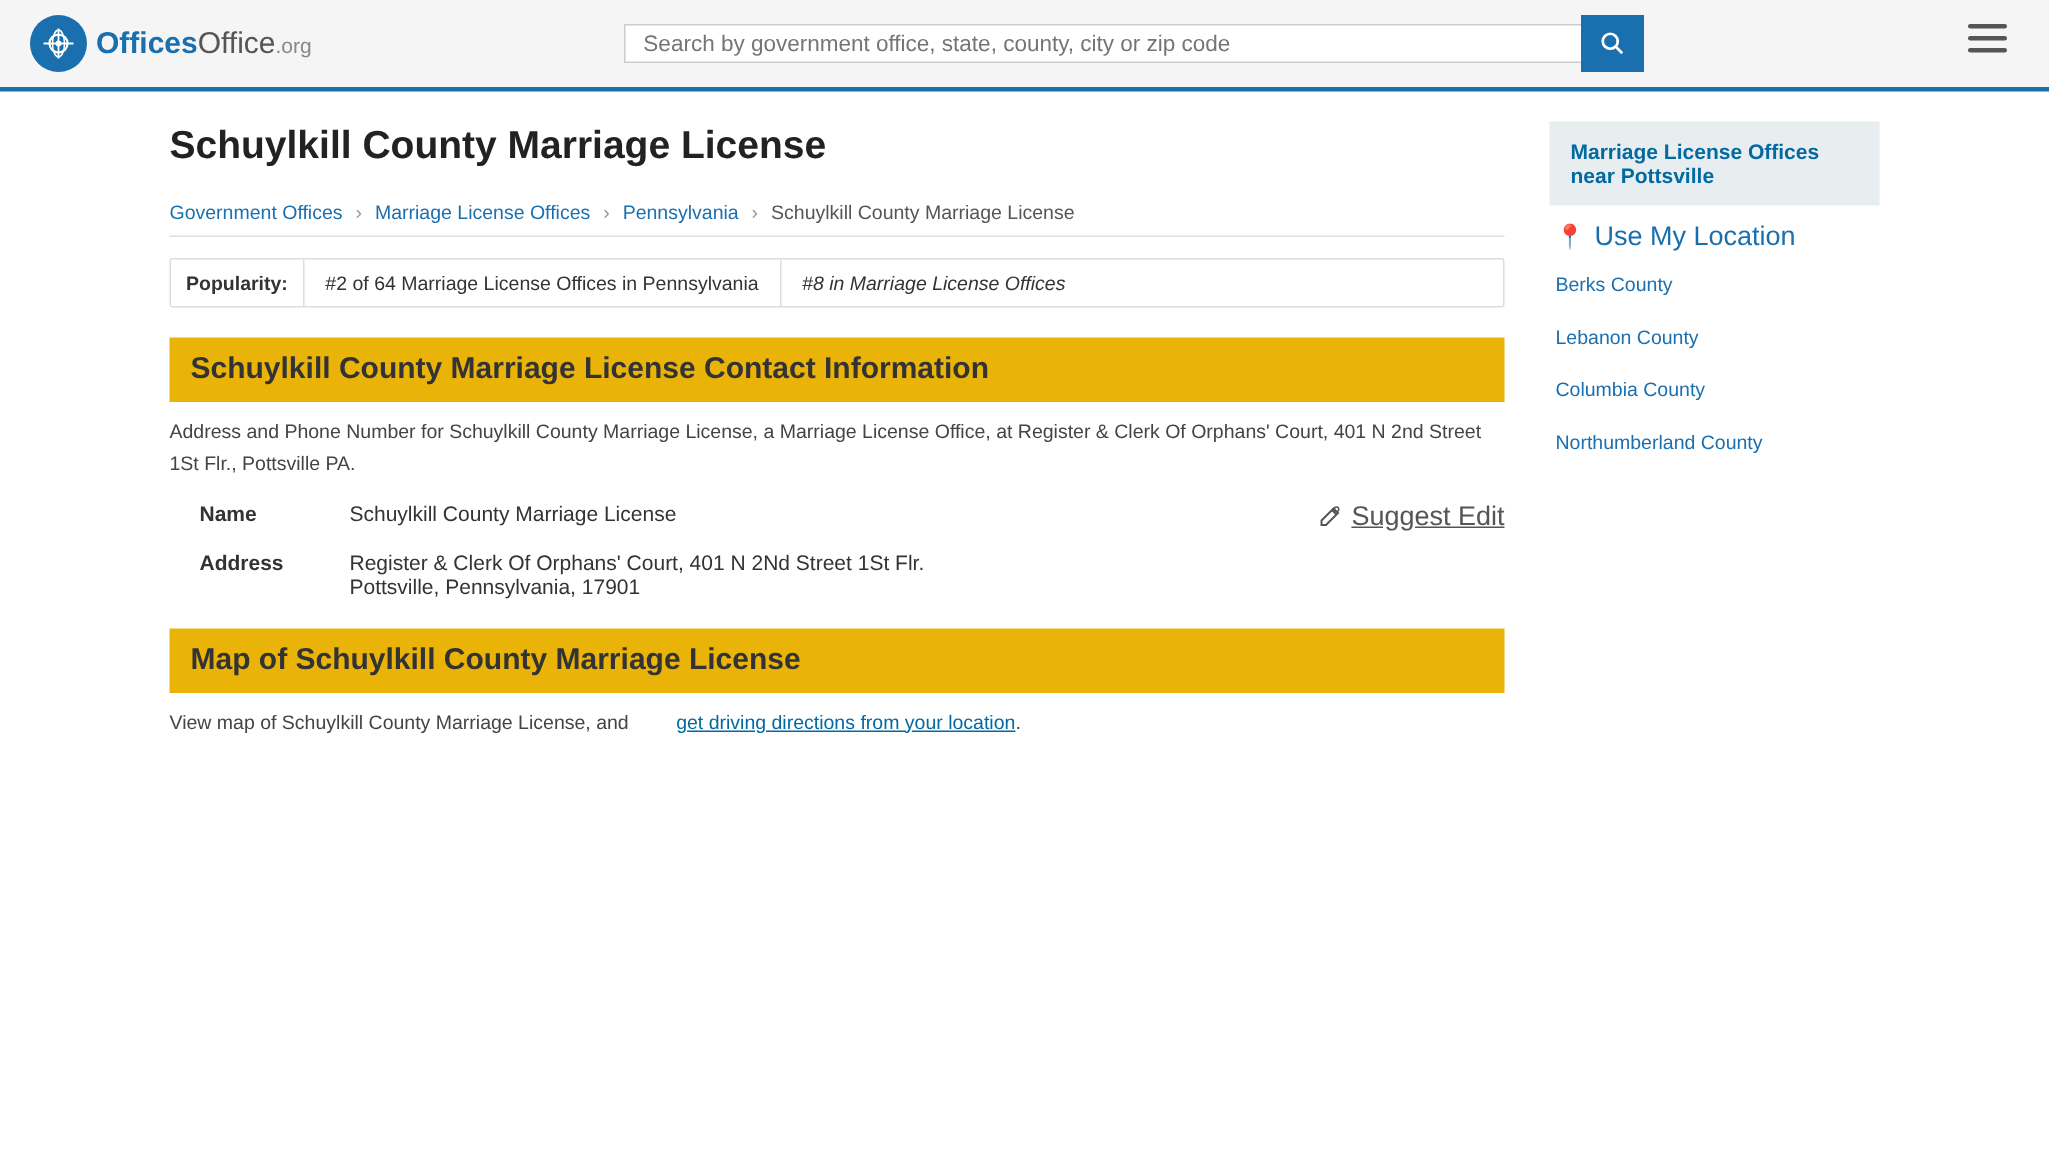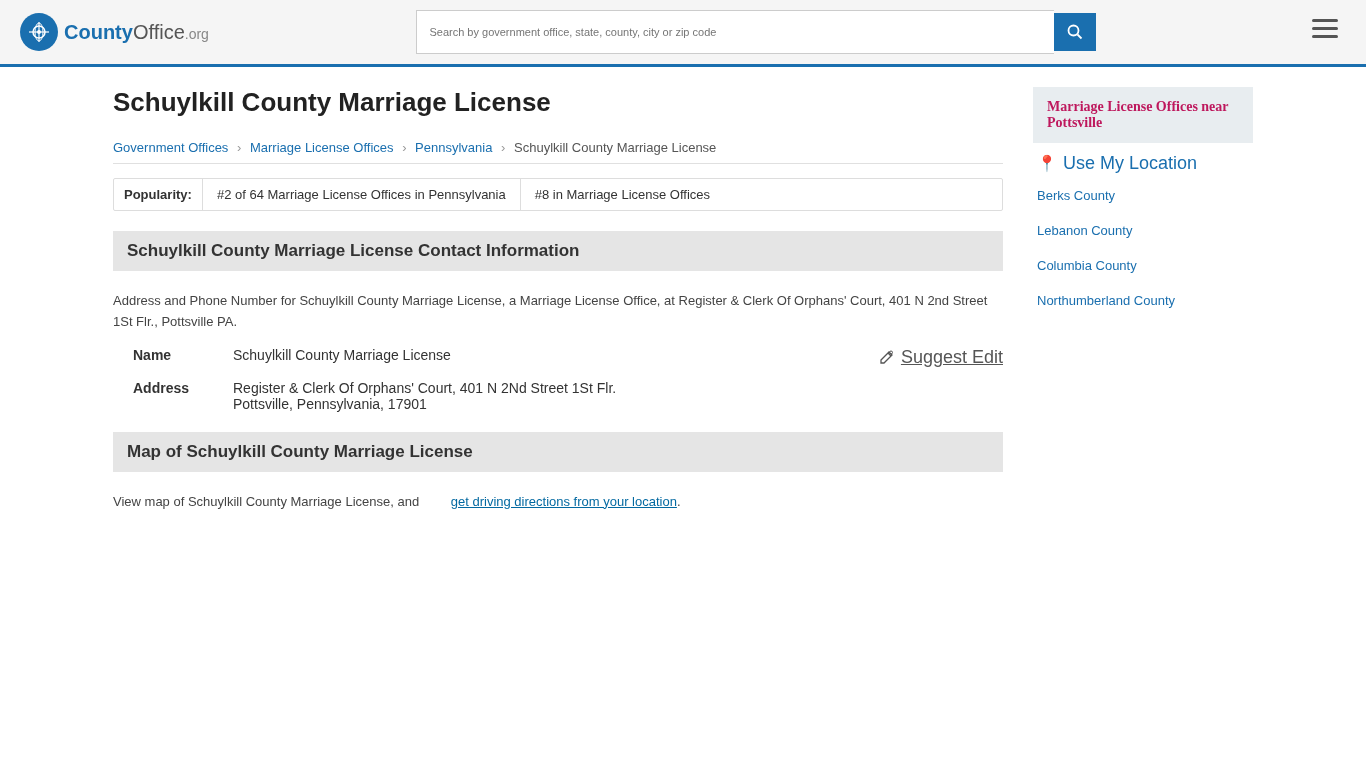--- a/index.html
+++ b/index.html
@@ -33,24 +33,24 @@
 
     .search-area {
       display: flex;
       align-items: center;
       flex: 1;
       max-width: 680px;
       margin: 0 30px;
     }
     .search-input {
       flex: 1;
-      height: 44px;
+      height: 26px;
       padding: 0 12px;
       border: 1px solid #ccc;
-      font-size: 11px;
+      font-size: 15px;
       outline: none;
       border-right: none;
     }
     .search-btn {
       height: 38px;
       width: 42px;
       background: #1a6faf;
       border: none;
       cursor: pointer;
       display: flex;
@@ -113,30 +113,30 @@
       font-weight: bold;
       font-size: 13px;
       padding: 8px 10px;
       border-right: 1px solid #ddd;
     }
     .popularity-item {
       font-size: 13px;
       padding: 8px 14px;
       border-right: 1px solid #ddd;
     }
-    .popularity-item:last-child { border-right: none; }
+    .popularity-item:last-child { border-right: none; font-style: italic; }
 
     
     .section-header {
-      background: #e5e5e5;
+      background: #eab308;
       padding: 10px 14px;
       font-weight: bold;
-      font-size: 17px;
+      font-size: 20px;
       color: #333;
-      margin-bottom: 20px;
+      margin-bottom: 10px;
     }
 
     .section-block {
       margin-bottom: 20px;
     }
 
     .description-text {
       font-size: 13px;
       color: #444;
       margin-bottom: 14px;
@@ -186,23 +186,22 @@
     
     .sidebar {
       width: 220px;
       min-width: 220px;
     }
     .sidebar-header {
       background: #e8edf0;
       padding: 12px 14px;
       font-weight: bold;
       font-size: 14px;
-      color: #be185d;
+      color: #0369a1;
       margin-bottom: 10px;
-      font-family: Liberation Serif, serif;
     }
     .sidebar-location {
       display: flex;
       align-items: center;
       gap: 6px;
       margin-bottom: 14px;
       padding: 0 4px;
     }
     .location-icon {
       color: #1a6faf;
@@ -245,21 +244,21 @@
       <svg width="24" height="24" viewBox="0 0 24 24" fill="none">
         <circle cx="12" cy="12" r="10" fill="#1a6faf"></circle>
         <circle cx="12" cy="12" r="6" fill="none" stroke="white" stroke-width="1.5"></circle>
         <line x1="12" y1="2" x2="12" y2="22" stroke="white" stroke-width="1.2"></line>
         <line x1="2" y1="12" x2="22" y2="12" stroke="white" stroke-width="1.2"></line>
         <ellipse cx="12" cy="12" rx="4" ry="9" fill="none" stroke="white" stroke-width="1"></ellipse>
         <circle cx="12" cy="12" r="2" fill="white"></circle>
       </svg>
     </div>
     <div>
-      <span style="font-size:20px; font-weight:bold; color:#1a6faf;">County</span><span style="font-size:20px; color:#555;">Office</span><span style="font-size:14px; color:#888;">.org</span>
+      <span style="font-size:20px; font-weight:bold; color:#1a6faf;">Offices</span><span style="font-size:20px; color:#555;">Office</span><span style="font-size:14px; color:#888;">.org</span>
     </div>
   </div>
 
   <div class="search-area">
     <input type="text" class="search-input" placeholder="Search by government office, state, county, city or zip code" style="">
     <button class="search-btn">
       <svg width="16" height="16" viewBox="0 0 16 16" fill="white">
         <circle cx="6.5" cy="6.5" r="5" stroke="white" stroke-width="1.8" fill="none"></circle>
         <line x1="10.5" y1="10.5" x2="14.5" y2="14.5" stroke="white" stroke-width="1.8"></line>
       </svg>

